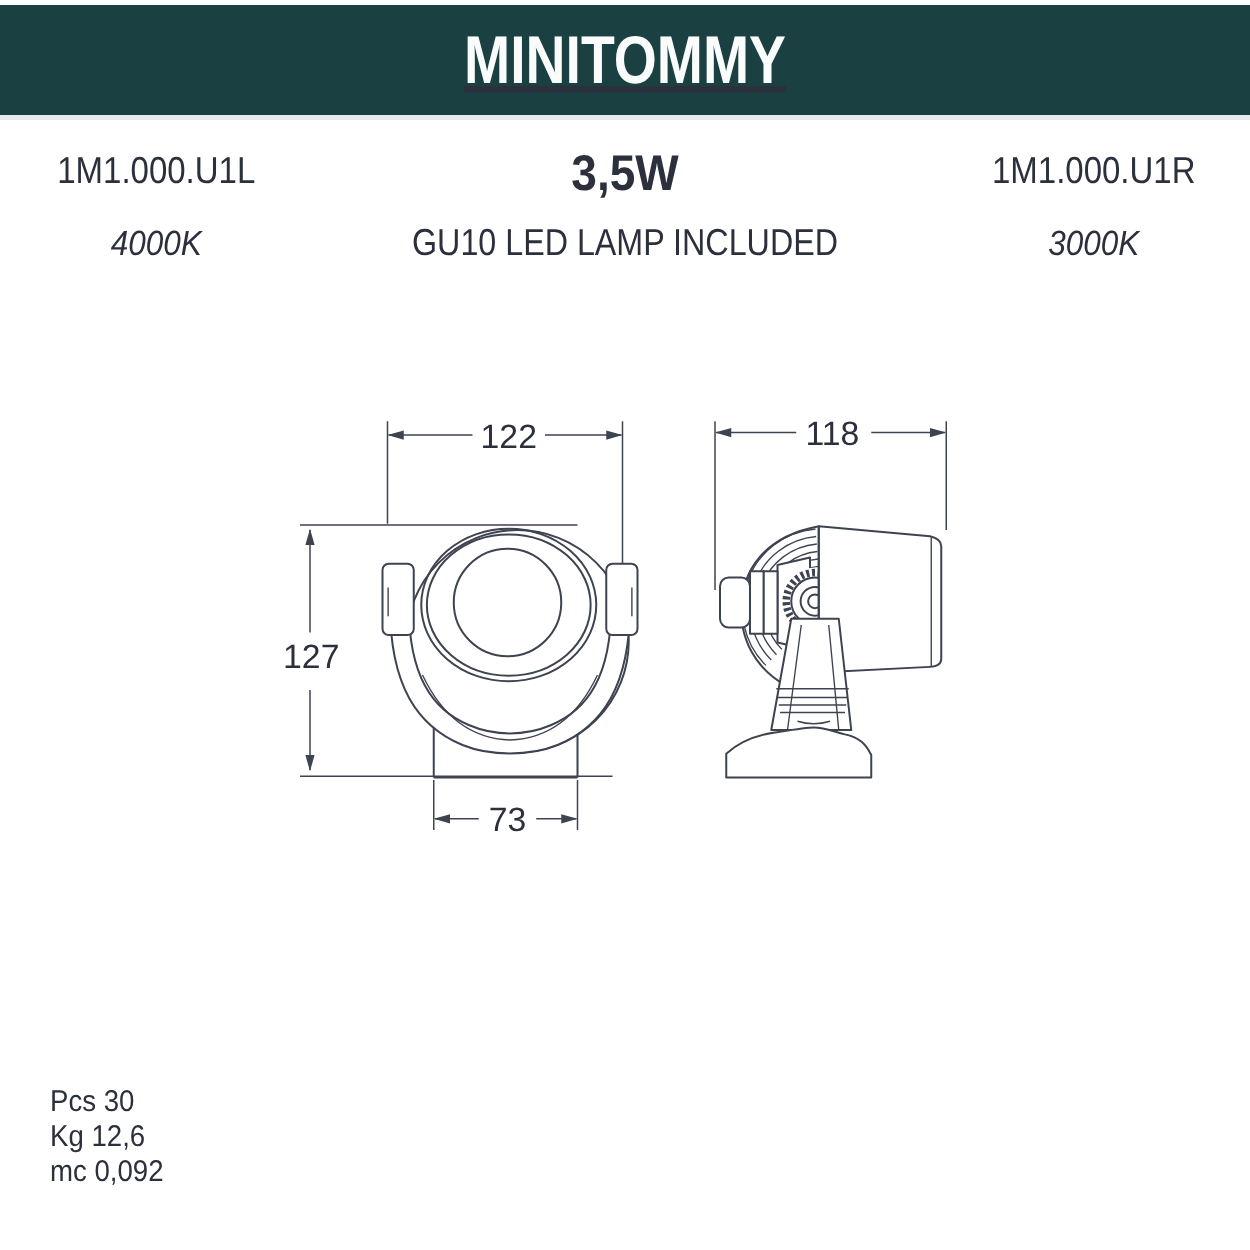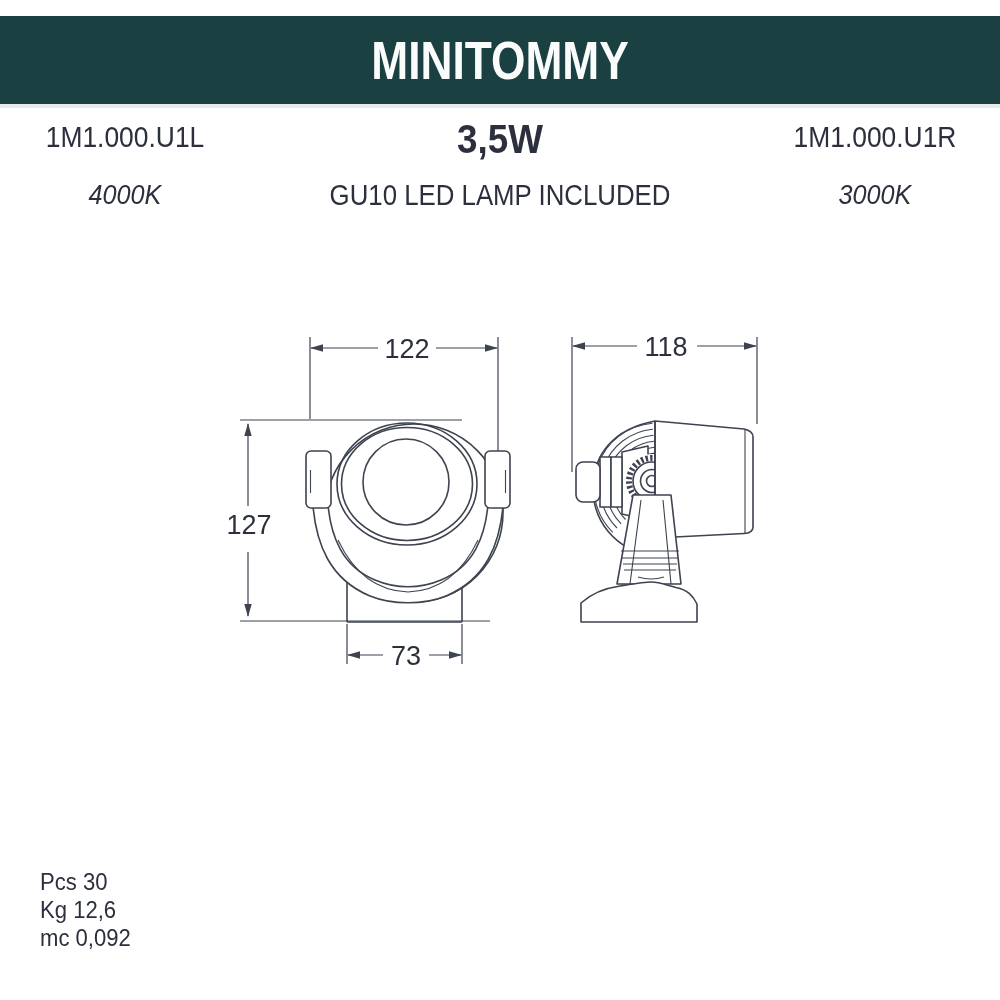--- a/index.html
+++ b/index.html
@@ -1,23 +1,23 @@
 <!DOCTYPE html>
 <html><head>
 <meta charset="utf-8">
 <style>
   html,body{margin:0;padding:0;}
   body{
     width:1000px;height:1000px;position:relative;background:#ffffff;
     font-family:"Liberation Sans",sans-serif;color:#2b303c;overflow:hidden;
   }
   .header{
-    position:absolute;left:0;top:16px;width:1000px;height:88px;
+    position:absolute;left:0;top:4px;width:1000px;height:88px;
     background:#1a4042;border-bottom:4px solid #e7eaea;
-    display:flex;align-items:center;justify-content:center;
+    display:flex;align-items:center;justify-content:center;text-decoration:underline;
   }
   .header-title{
     color:#fafcfb;font-size:54px;font-weight:bold;letter-spacing:0px;
     display:inline-block;transform:scaleX(0.82);transform-origin:center;
     line-height:1;
   }
   .col{position:absolute;text-align:center;}
   .col-left{left:0;top:0;width:250px;}
   .col-center{left:250px;top:0;width:500px;}
   .col-right{left:750px;top:0;width:250px;}

